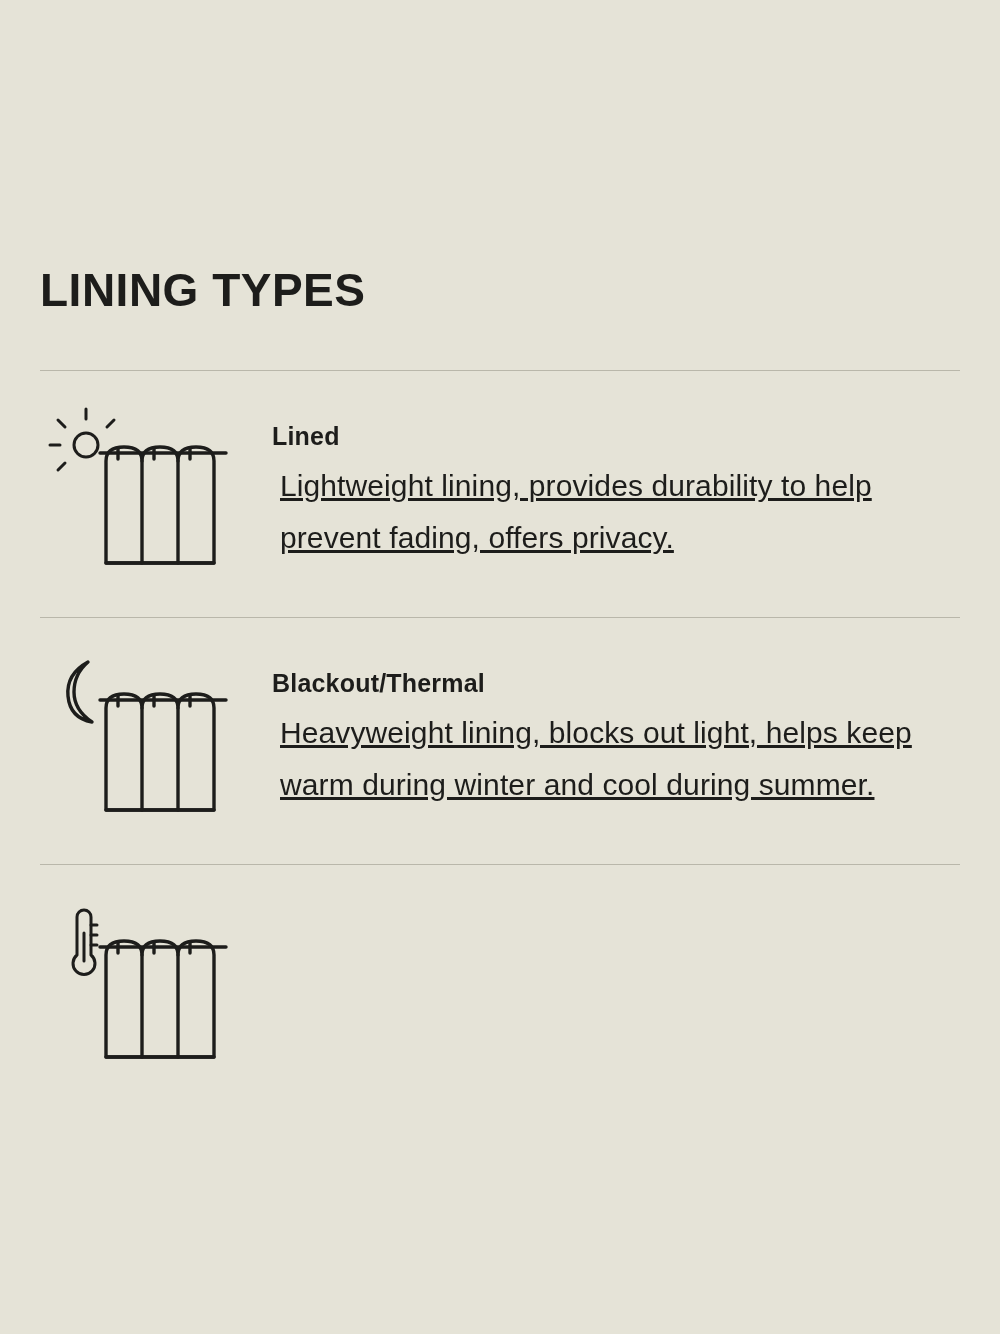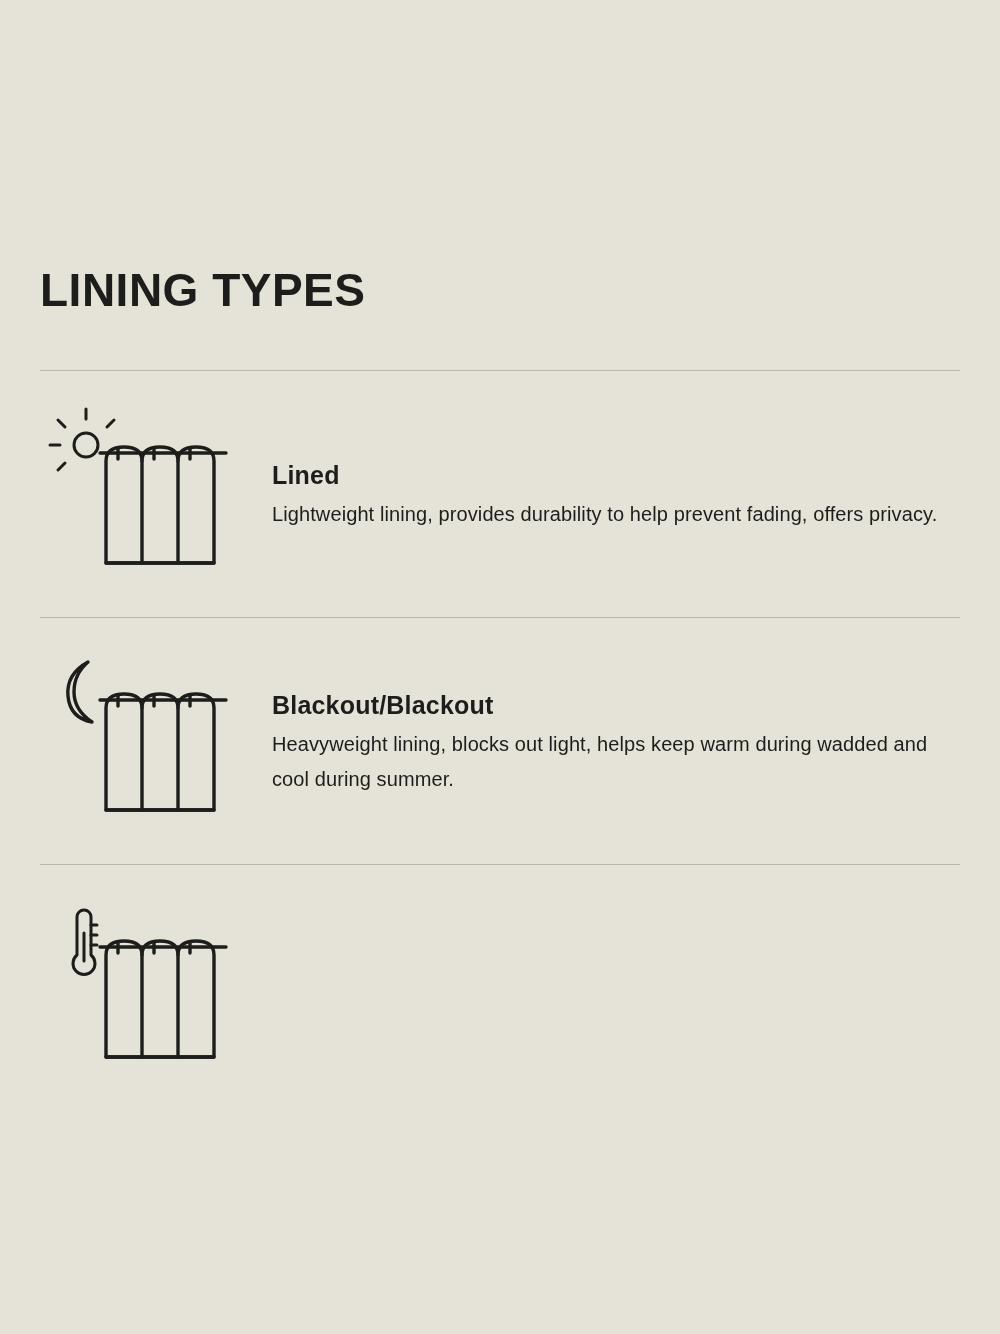--- a/index.html
+++ b/index.html
@@ -63,25 +63,26 @@
     padding-top: 2px;
   }
   .item-title {
     font-size: 25px;
     font-weight: bold;
     margin: 0 0 6px 0;
     line-height: 1.25;
     letter-spacing: 0.2px;
   }
   .item-desc {
-    font-size: 20px;
+    font-size: 30px;
     line-height: 1.72;
-    margin: 0;
+    margin: 8px;
     letter-spacing: 0.1px;
     color: #1d1d1b;
+    text-decoration: underline;
   }
   svg { display: block; }
 </style>
 </head>
 <body>
 
 <div class="page">
 
   <h1 class="title">LINING TYPES</h1>
 
@@ -137,22 +138,22 @@
             <line x1="98" y1="56" x2="98" y2="158"></line>
             <line x1="134" y1="56" x2="134" y2="158"></line>
             <line x1="62" y1="158" x2="170" y2="158"></line>
             <line x1="74" y1="44" x2="74" y2="54"></line>
             <line x1="110" y1="44" x2="110" y2="54"></line>
             <line x1="146" y1="44" x2="146" y2="54"></line>
           </g>
         </svg>
       </div>
       <div class="text-cell">
-        <p class="item-title">Blackout/Blackout</p>
-        <p class="item-desc">Heavyweight lining, blocks out light, helps keep warm during wadded and cool during summer.</p>
+        <p class="item-title">Blackout/Thermal</p>
+        <p class="item-desc">Heavyweight lining, blocks out light, helps keep warm during winter and cool during summer.</p>
       </div>
     </div>
 
     <div class="divider"></div>
 
     <div class="row">
       <div class="icon-cell">
         <svg width="190" height="180" viewBox="0 0 190 180" aria-hidden="true">
           <g fill="none" stroke="#1d1d1b" stroke-width="3" stroke-linejoin="round" stroke-linecap="round">
 

